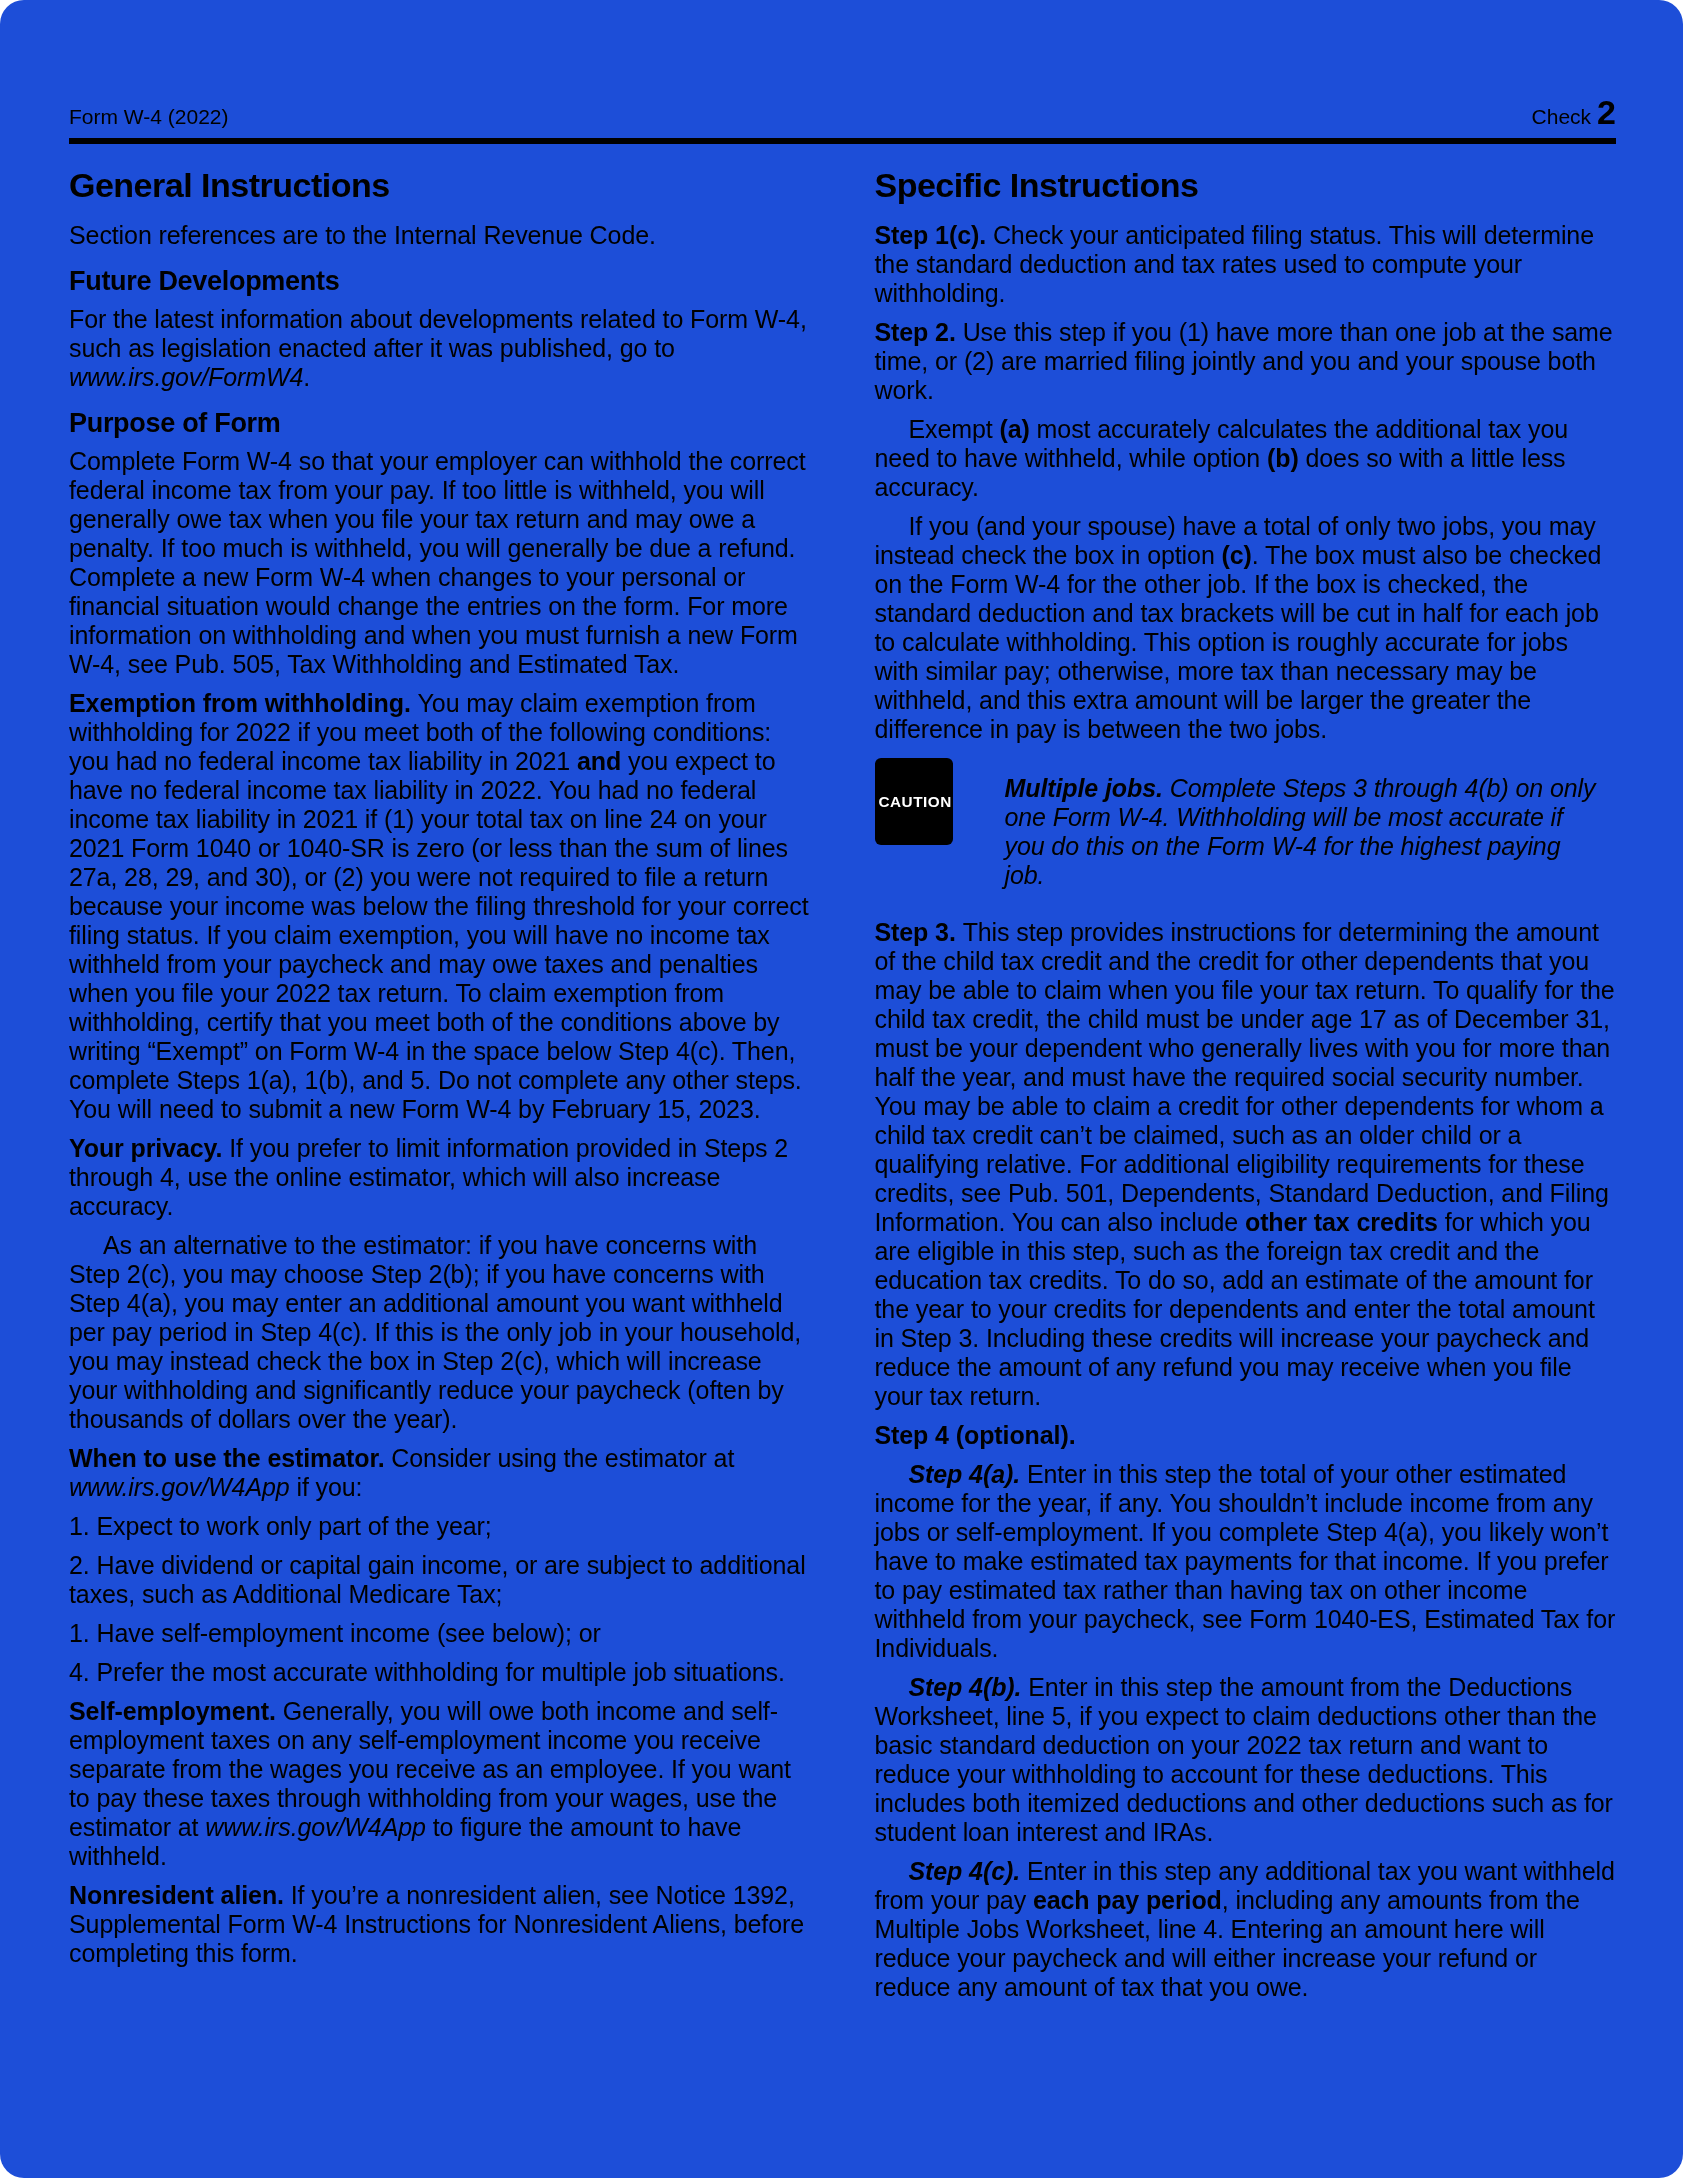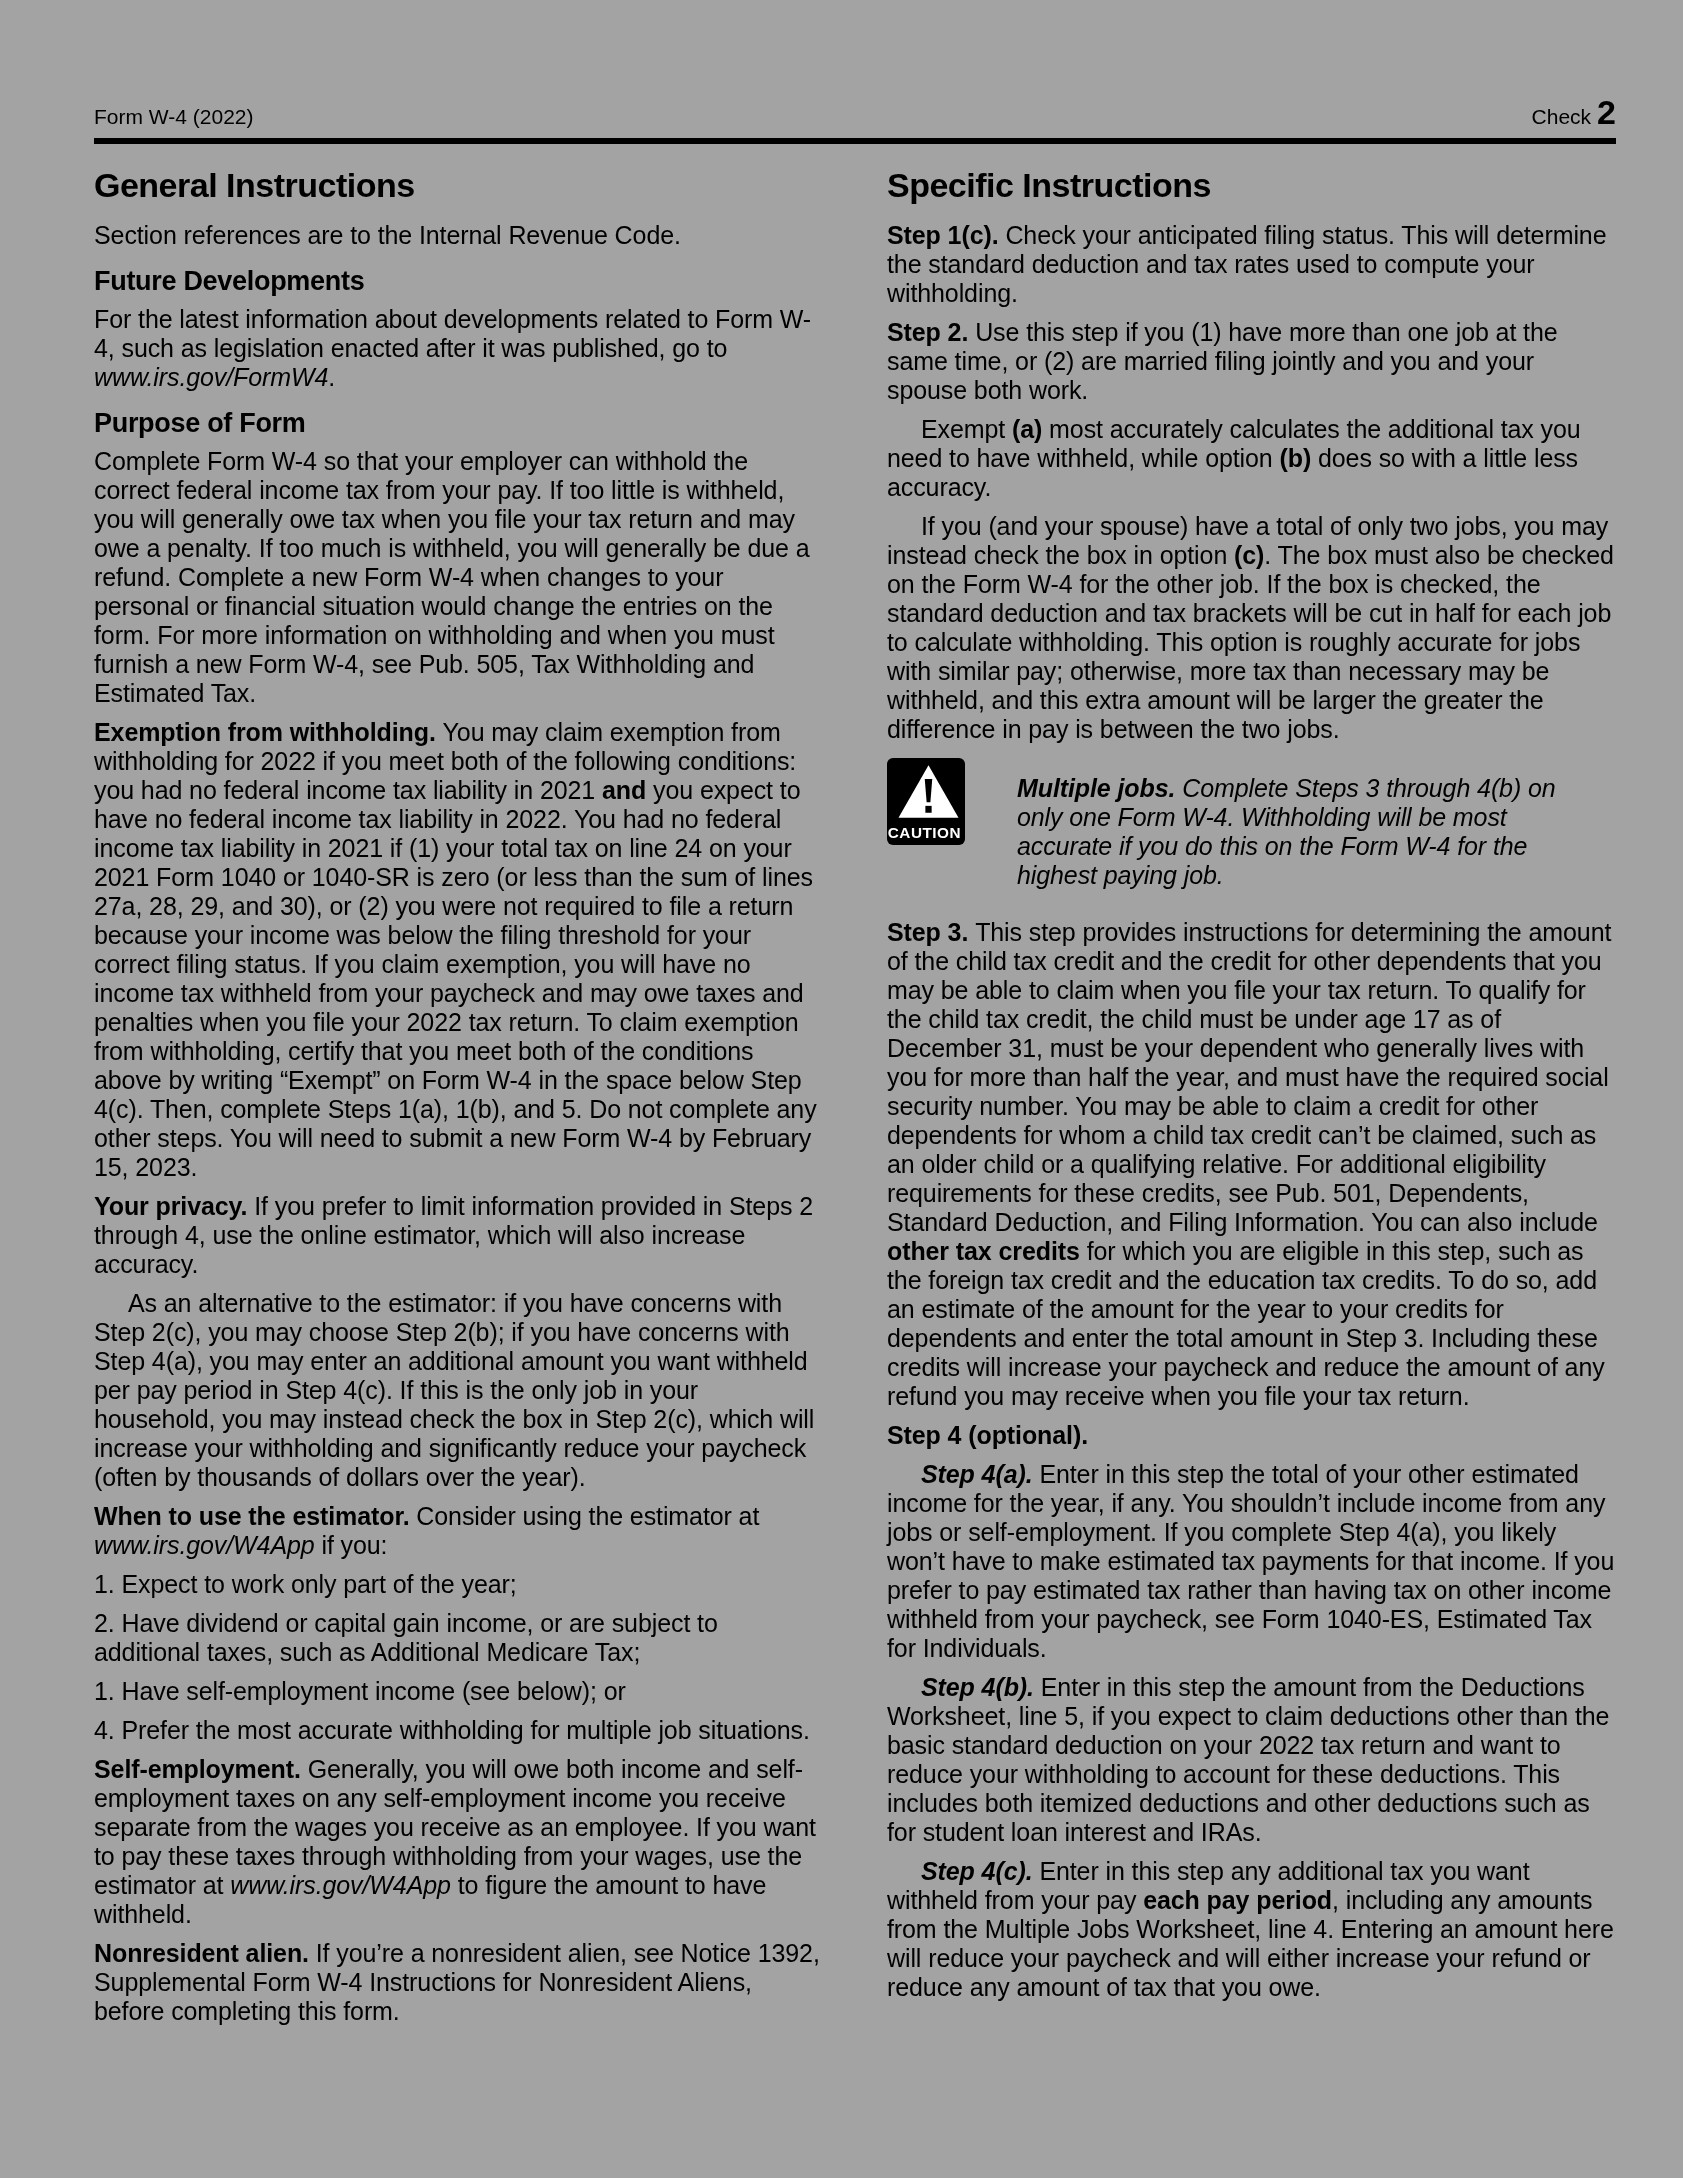--- a/index.html
+++ b/index.html
@@ -1,39 +1,40 @@
 <!DOCTYPE html>
 <html><head>
 <meta charset="utf-8">
 <style>
   html,body{margin:0;padding:0;background:#fff;}
   .page{
     width:1683px;height:2178px;box-sizing:border-box;
-    padding:0 67px 0 94px;background:#a3a3a3;color:#000;
+    padding:0 67px 0 69px;background:#1d4ed8;color:#000;
     font-family:"Liberation Sans","DejaVu Sans",sans-serif;
     overflow:hidden;
+    border-radius:24px;
   }
   .hdr{display:flex;justify-content:space-between;align-items:baseline;padding-top:93px;}
   .hdr-left{font-size:21px;}
   .hdr-right{font-size:21px;}
   .hdr-right .pgnum{font-size:34px;font-weight:bold;margin-left:6px;}
   .rule{height:6px;background:#000;margin-top:6px;}
   .cols{display:flex;gap:64px;margin-top:12px;}
   .col{flex:1 1 0;min-width:0;}
   h1{font-size:34px;font-weight:bold;margin:10px 0 16px 0;letter-spacing:-0.5px;}
   h2{font-size:27px;font-weight:bold;margin:16px 0 8px 0;letter-spacing:-0.3px;}
   p{font-size:25px;line-height:29px;margin:0 0 10px 0;letter-spacing:-0.1px;}
   .ind{text-indent:34px;}
   .seg-b{font-weight:bold;}
   .seg-i{font-style:italic;}
   .seg-bi{font-weight:bold;font-style:italic;}
   .caution{display:flex;align-items:flex-start;gap:36px;margin:14px 0 12px 0;}
   .caution-icon{
     width:78px;height:87px;background:#000;border-radius:6px;flex:0 0 auto;
-    display:flex;flex-direction:column;align-items:flex-end;justify-content:space-between;
+    display:flex;align-items:center;justify-content:space-between;
     padding:6px 4px 5px 4px;box-sizing:border-box;
   }
   .caution-label{color:#fff;font-weight:bold;font-size:15.3px;letter-spacing:0.5px;line-height:1;}
   .caution-text{margin:16px;}
 </style>
 </head>
 <body>
 
 <div class="page">
 

